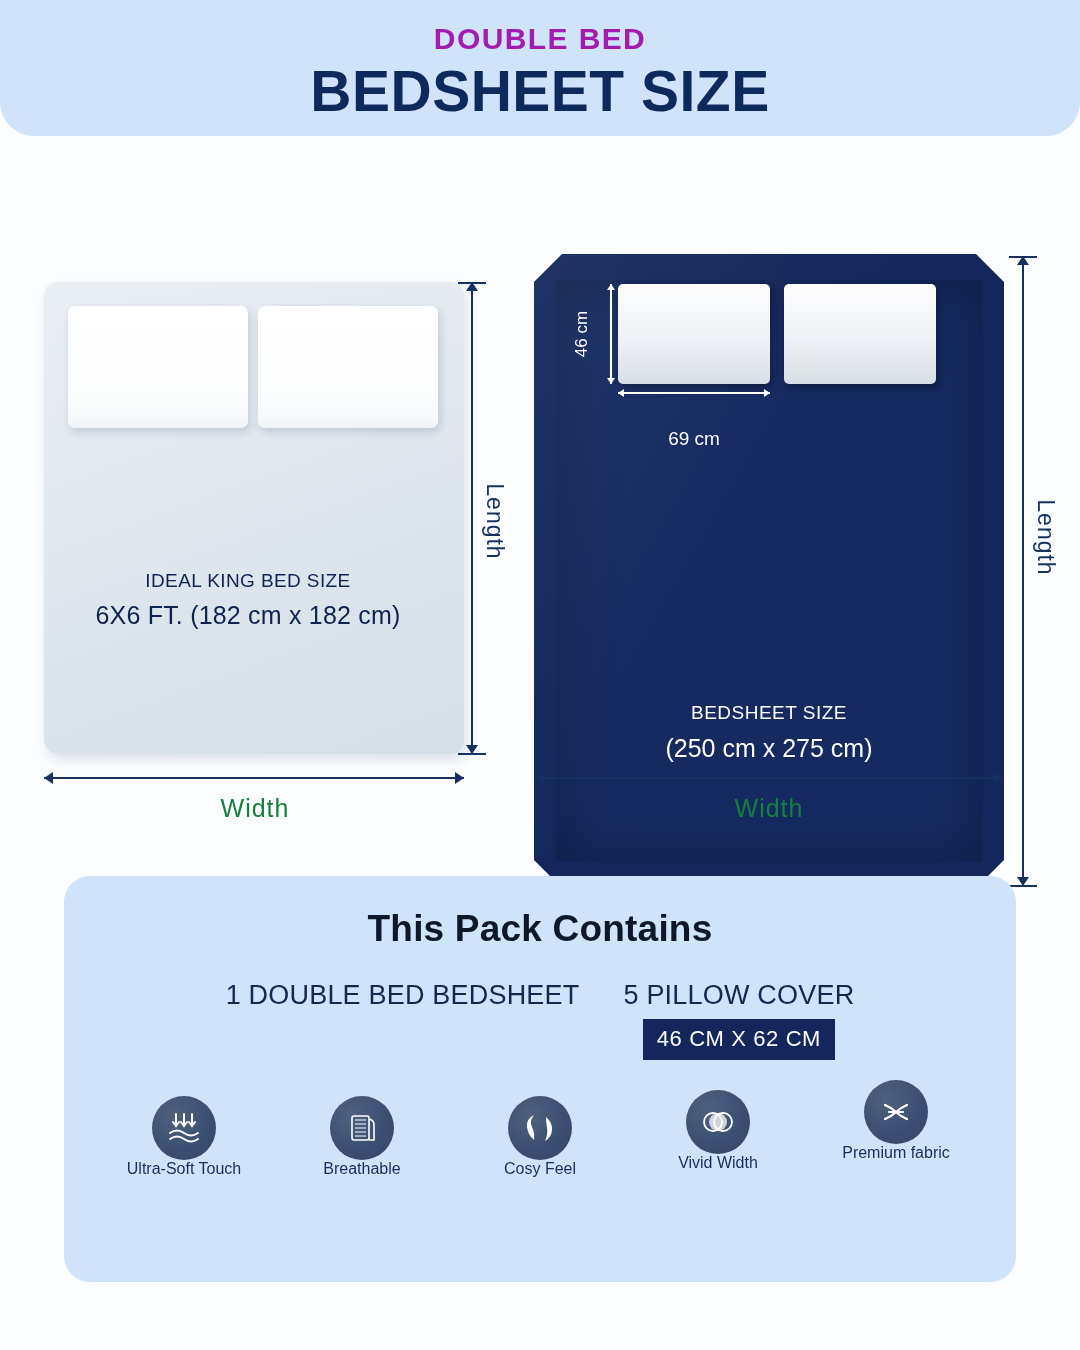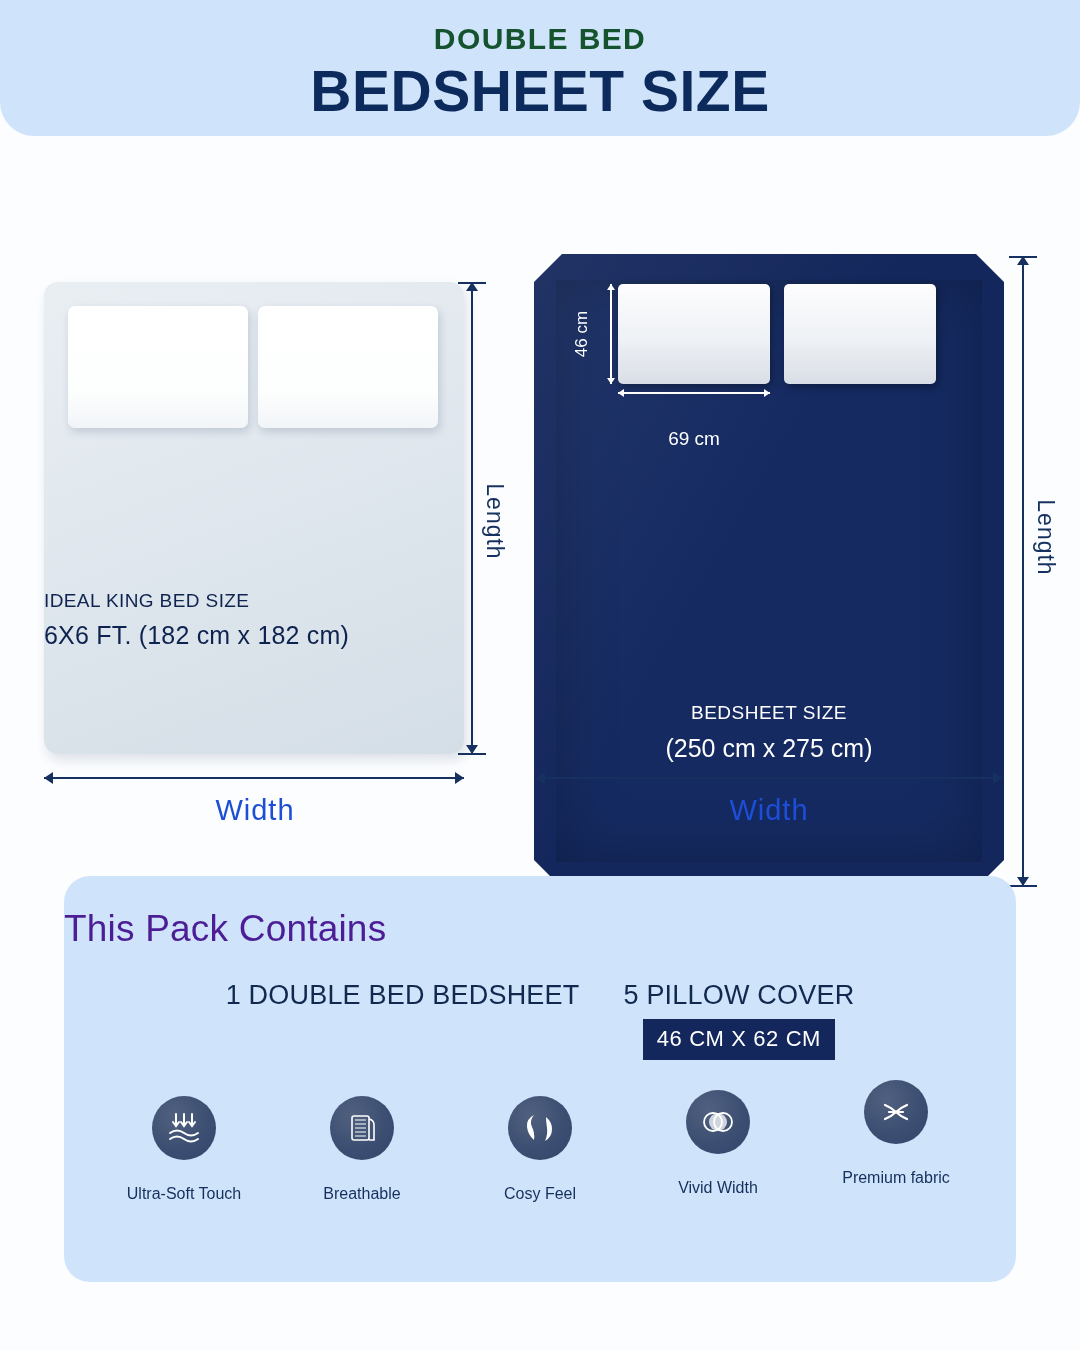--- a/index.html
+++ b/index.html
@@ -22,21 +22,21 @@
     display: flex;
     flex-direction: column;
     align-items: center;
     justify-content: flex-start;
     padding-top: 22px;
   }
   .header .kicker {
     font-size: 30px;
     font-weight: bold;
     letter-spacing: 1.4px;
-    color: #14532d;
+    color: #a21caf;
     text-align: center;
   }
   .header .title {
     font-size: 57px;
     font-weight: bold;
     letter-spacing: 0.5px;
     color: #0d2a5c;
     margin-top: 2px;
   }
 
@@ -63,21 +63,21 @@
     border-radius: 7px;
     box-shadow: 2px 4px 9px rgba(20,40,70,0.16);
   }
   .pillow-l.a { left: 24px; top: 24px; }
   .pillow-l.b { left: 214px; top: 24px; }
 
   .bed-left-caption {
     position: absolute;
     left: 0; right: 12px;
     top: 288px;
-    margin-top: 20px;
+    text-align: center;
   }
   .bed-left-caption .l1 { font-size: 19px; letter-spacing: 0.4px; }
   .bed-left-caption .l2 { font-size: 25px; margin-top: 9px; letter-spacing: 0.2px; }
 
   
   .sheet-wrap {
     position: absolute;
     left: 534px; top: 118px;
     width: 470px; height: 634px;
   }
@@ -181,40 +181,40 @@
     position: absolute;
     font-size: 23px;
     letter-spacing: 1px;
     color: #16305f;
     transform: rotate(90deg);
     transform-origin: center;
     white-space: nowrap;
   }
   .hlabel {
     position: absolute;
-    font-size: 29px;
+    font-size: 25px;
     letter-spacing: 1px;
-    color: #1d4ed8;
+    color: #15803d;
     white-space: nowrap;
   }
 
   
   .pack {
     position: absolute;
     left: 64px; top: 876px;
     width: 952px; height: 406px;
     background: #cfe3fb;
     border-radius: 26px;
     padding-top: 32px;
   }
   .pack h2 {
-    text-align: left;
+    text-align: center;
     font-size: 37px;
-    font-weight: normal;
-    color: #4c1d95;
+    font-weight: bold;
+    color: #0f172a;
     letter-spacing: 0.2px;
   }
   .pack-items {
     display: flex;
     justify-content: center;
     gap: 44px;
     margin-top: 30px;
   }
   .pack-item { text-align: center; }
   .pack-item .name {
@@ -241,21 +241,21 @@
   }
   .feature { width: 140px; text-align: center; }
   .fcircle {
     width: 64px; height: 64px;
     margin: 0 auto;
     border-radius: 50%;
     background: radial-gradient(circle at 35% 30%, #51607f 0%, #3c4f72 55%, #33456a 100%);
     display: flex; align-items: center; justify-content: center;
   }
   .feature .flabel {
-    margin-top: 25px;
+    margin-top: 0;
     font-size: 16px;
     color: #15305c;
   }
   .feature.f5 .fcircle { margin-top: -16px; }
   .feature.f5 .flabel { }
   .feature.f4 .fcircle { margin-top: -6px; }
   svg { display: block; }
 </style>
 </head>
 <body>

